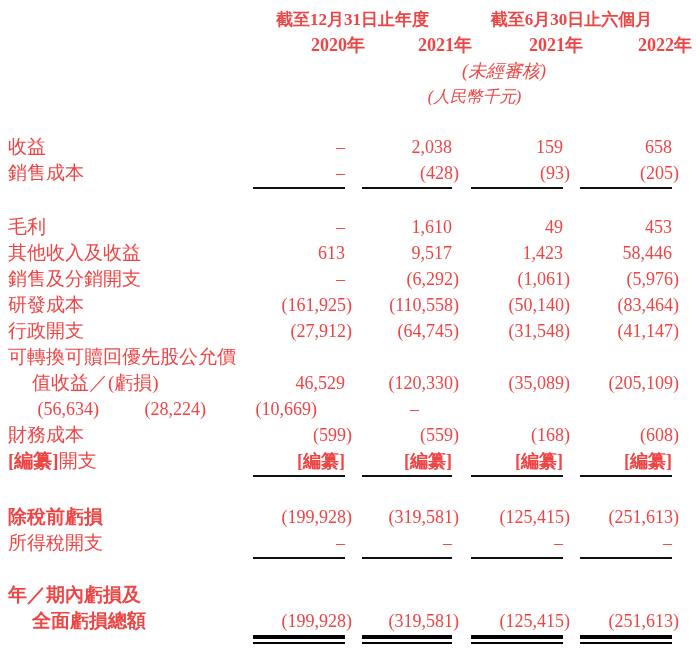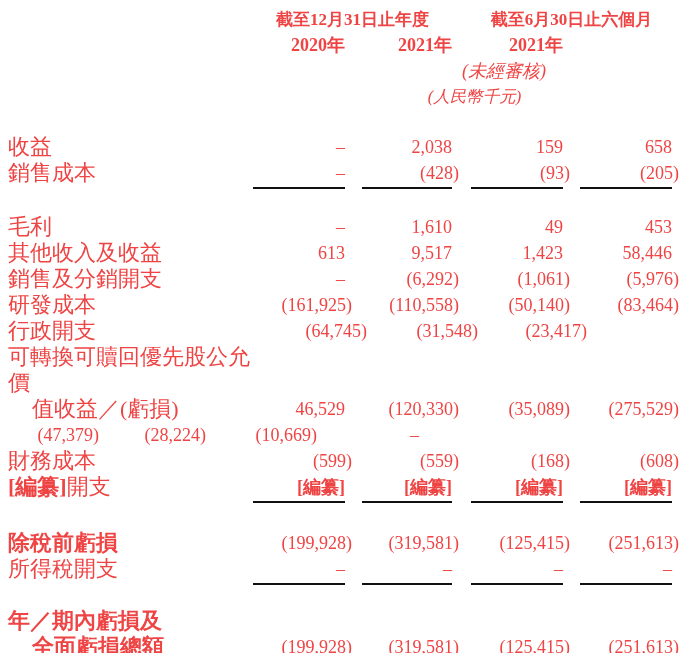--- a/index.html
+++ b/index.html
@@ -12,30 +12,30 @@
     overflow:hidden;
     box-sizing:border-box;
     padding-top:8px;
   }
   
   .hrow { display:flex; line-height:24px; }
   .hspacer-label { width:253px; flex:none; }
   .grp { font-weight:bold; font-size:17px; text-align:center; }
   .grp1 { width:199px; flex:none; }
   .grp2 { width:201px; flex:none; margin-left:19px; }
-  .years { display:flex; line-height:26px; }
+  .years { display:flex; line-height:26px;margin-left:20px; }
   .ycell { font-weight:bold; font-size:17px; text-align:right; flex:none; }
   .note-row { display:flex; line-height:26px; }
   .note { font-style:italic; font-size:16.5px; }
   .note-center { flex:1; text-align:center; }
   .note3 { width:92px; flex:none; text-align:center; transform:translateX(-17px); }
   
   #table-body { margin-top:24px; }
   .trow { display:flex; align-items:flex-end; line-height:26px; }
-  .lbl { width:253px; flex:none; padding-left:8px; font-size:22px; box-sizing:border-box; }
+  .lbl { width:253px; flex:none; padding-left:8px; font-size:19px; box-sizing:border-box; }
   .lbl2 { padding-left:24px; }
   .num { flex:none; text-align:right; font-size:18px; position:relative; }
   .num.c1 { width:92px; }
   .num.c2 { width:90px; margin-left:17px; }
   .num.c3 { width:92px; margin-left:19px; }
   .num.c4 { width:92px; margin-left:17px; }
   .b { font-weight:bold; }
   .val.paren { position:relative; right:-7px;margin-top:11px; }
   .u1::after {
     content:""; position:absolute; left:0; right:0; bottom:-3px;
@@ -57,20 +57,21 @@
     <div class="hspacer-label"></div>
     <div class="grp grp1">截至12月31日止年度</div>
     <div class="grp grp2">截至6月30日止六個月</div>
   </div>
 
   <div class="years">
     <div class="hspacer-label"></div>
     <div class="ycell num c1">2020年</div>
     <div class="ycell num c2">2021年</div>
     <div class="ycell num c3">2021年</div>
+    <div class="ycell num c4">2022年</div>
   </div>
 
   <div class="note-row">
     <div class="hspacer-label"></div>
     <div class="num c1"></div>
     <div class="num c2"></div>
     <div class="num c3 note note3">(未經審核)</div>
   </div>
 
   <div class="note-row">
@@ -117,33 +118,34 @@
       </div>
       <div class="trow">
         <div class="lbl">研發成本</div>
         <div class="num c1"><span class="val paren">(161,925)</span></div>
         <div class="num c2"><span class="val paren">(110,558)</span></div>
         <div class="num c3"><span class="val paren">(50,140)</span></div>
         <div class="num c4"><span class="val paren">(83,464)</span></div>
       </div>
       <div class="trow">
         <div class="lbl">行政開支</div>
+        <div class="num c1"><span class="val paren">(27,912)</span></div>
         <div class="num c2"><span class="val paren">(64,745)</span></div>
         <div class="num c3"><span class="val paren">(31,548)</span></div>
-        <div class="num c4"><span class="val paren">(23,417)</span></div>
+        <div class="num c4"><span class="val paren">(41,147)</span></div>
       </div>
       <div class="trow">
         <div class="lbl">可轉換可贖回優先股公允價<div class="lbl2">值收益／(虧損)</div></div>
         <div class="num c1"><span class="val">46,529</span></div>
         <div class="num c2"><span class="val paren">(120,330)</span></div>
         <div class="num c3"><span class="val paren">(35,089)</span></div>
-        <div class="num c4"><span class="val paren">(275,529)</span></div>
+        <div class="num c4"><span class="val paren">(205,109)</span></div>
       </div>
       <div class="trow">
-        <div class="num c1"><span class="val paren">(47,379)</span></div>
+        <div class="num c1"><span class="val paren">(56,634)</span></div>
         <div class="num c2"><span class="val paren">(28,224)</span></div>
         <div class="num c3"><span class="val paren">(10,669)</span></div>
         <div class="num c4"><span class="val">–</span></div>
       </div>
       <div class="trow">
         <div class="lbl">財務成本</div>
         <div class="num c1"><span class="val paren">(599)</span></div>
         <div class="num c2"><span class="val paren">(559)</span></div>
         <div class="num c3"><span class="val paren">(168)</span></div>
         <div class="num c4"><span class="val paren">(608)</span></div>

